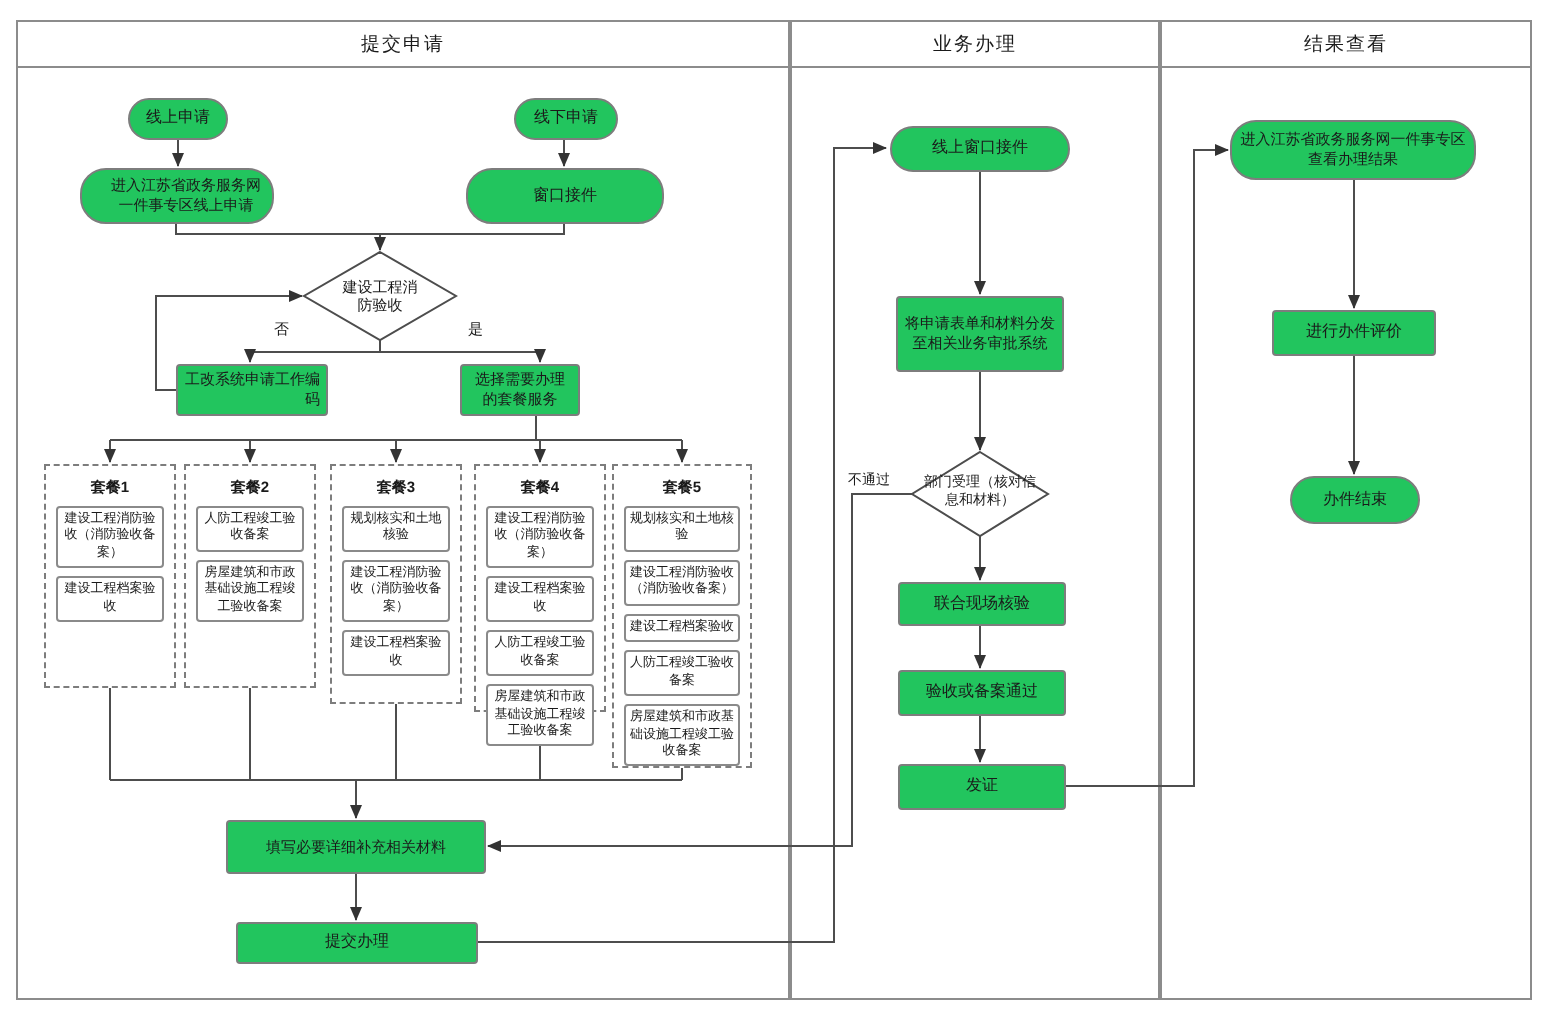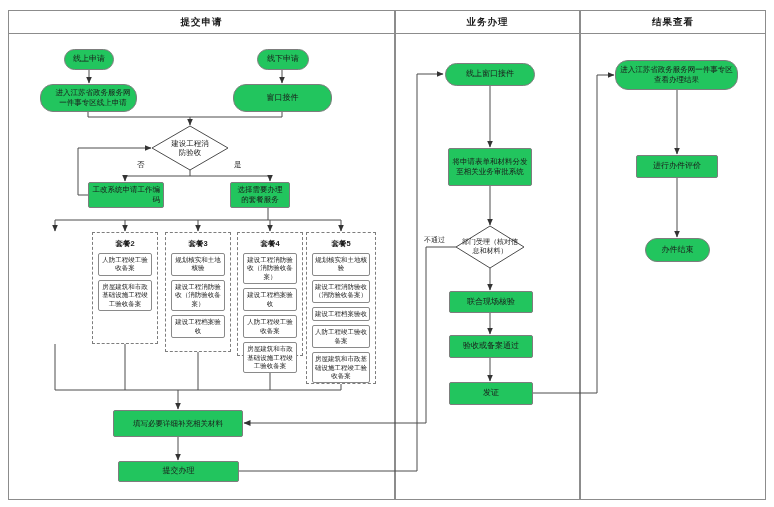--- a/index.html
+++ b/index.html
@@ -1,19 +1,19 @@
 <!DOCTYPE html>
 <html><head>
 <meta charset="utf-8">
 <style>
   html,body{margin:0;padding:0;background:#ffffff;}
   .canvas{position:relative;width:774px;height:507px;background:#fff;
           font-family:"Liberation Sans","DejaVu Sans",sans-serif;color:#1a1a1a;overflow:hidden;}
   .lane-h{position:absolute;top:10px;height:24px;border:1px solid #8c8c8c;background:#fff;
-          display:flex;align-items:center;justify-content:center;font-size:9.5px;font-weight:bold;
+          display:flex;align-items:center;justify-content:center;font-size:9.5px;font-weight:normal;
           box-sizing:border-box;letter-spacing:1px;}
   .lane-b{position:absolute;top:33px;height:467px;border:1px solid #8c8c8c;background:#fff;box-sizing:border-box;}
   svg.wires{position:absolute;left:0;top:0;}
   .node{position:absolute;box-sizing:border-box;background:#22c55e;border:1px solid #7d7d7d;border-radius:2px;
         display:flex;align-items:center;justify-content:center;text-align:center;
         font-size:8px;line-height:1.3;padding:1px 3px;}
   .stadium{border-radius:13px;}
   .small{font-size:7.5px;}
   .dtext{position:absolute;display:flex;align-items:center;justify-content:center;text-align:center;
          font-size:7.5px;line-height:1.25;}
@@ -100,20 +100,25 @@
   <div class="flabel" style="left:137px;top:160px;">否</div>
   <div class="flabel" style="left:234px;top:160px;">是</div>
 
   <div class="node small" style="left:88px;top:182px;width:76px;height:26px;text-align:right;">
     <span>工改系统申请工作编码</span>
   </div>
   <div class="node small" style="left:230px;top:182px;width:60px;height:26px;">
     <span>选择需要办理的套餐服务</span>
   </div>
 
+  <div class="package" style="left:22px;top:232px;width:66px;height:112px;">
+    <div class="pkg-title">套餐1</div>
+    <div class="pkg-item">建设工程消防验收（消防验收备案）</div>
+    <div class="pkg-item">建设工程档案验收</div>
+  </div>
   <div class="package" style="left:92px;top:232px;width:66px;height:112px;">
     <div class="pkg-title">套餐2</div>
     <div class="pkg-item">人防工程竣工验收备案</div>
     <div class="pkg-item">房屋建筑和市政基础设施工程竣工验收备案</div>
   </div>
   <div class="package" style="left:165px;top:232px;width:66px;height:120px;">
     <div class="pkg-title">套餐3</div>
     <div class="pkg-item">规划核实和土地核验</div>
     <div class="pkg-item">建设工程消防验收（消防验收备案）</div>
     <div class="pkg-item">建设工程档案验收</div>

